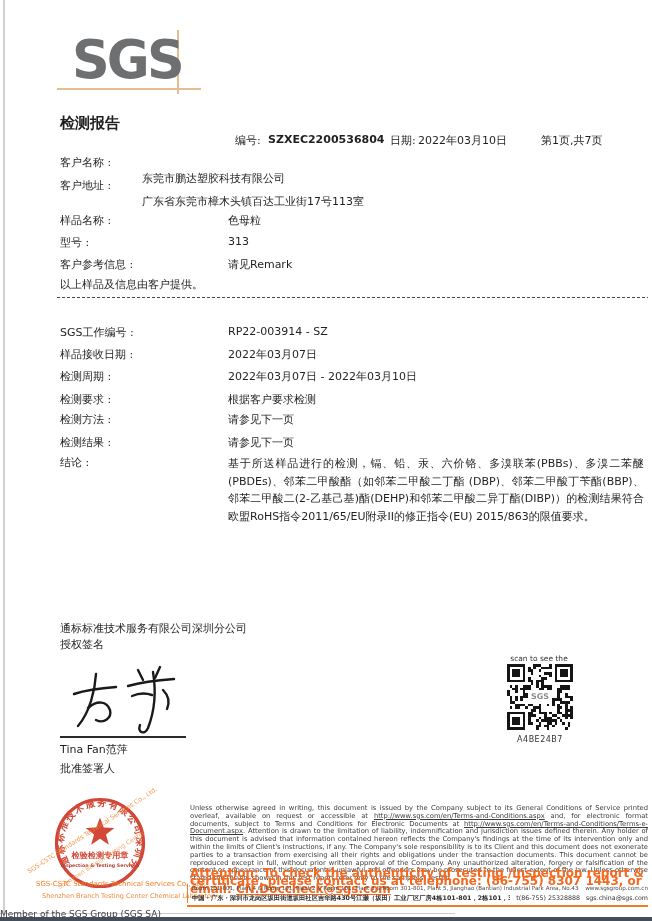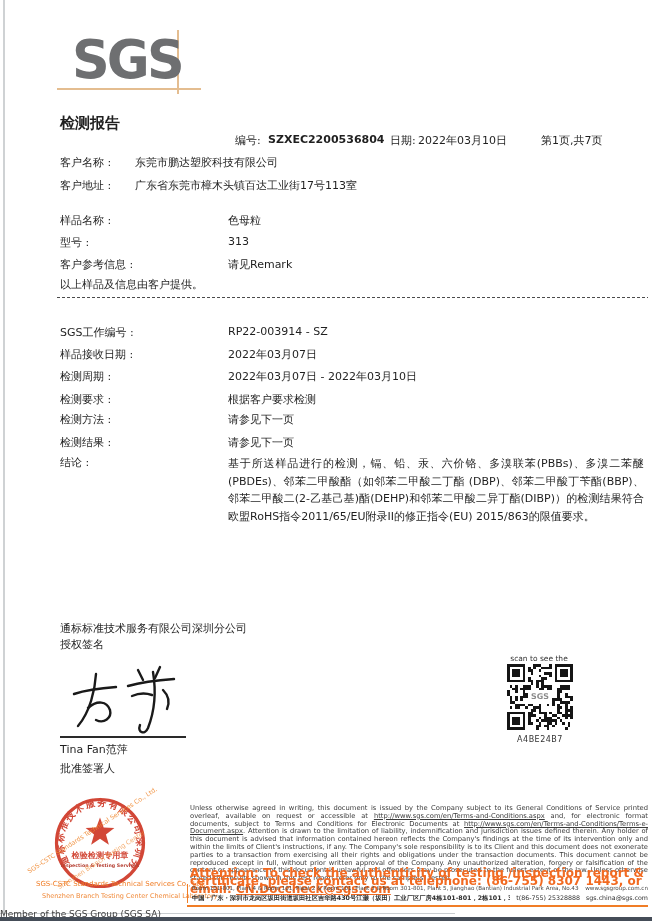--- a/index.html
+++ b/index.html
@@ -15,21 +15,21 @@
              letter-spacing:-3px;line-height:1;transform:scaleX(.97);transform-origin:left top;}
   .cross-h{left:57px;top:88px;width:144px;height:2px;background:#e4bd90;}
   .cross-v{left:177px;top:30px;width:2px;height:64px;background:#e4bd90;}
   
   .hrow{left:0;top:114px;width:652px;height:20px;}
   .title{position:absolute;left:60px;top:0;font-size:15px;font-weight:bold;}
   .h11{font-size:11px;top:3px;position:absolute;margin-top:16px;}
   
   .frow{left:0;width:524px;height:16px;font-size:11px;}
   .lbl{position:absolute;left:60px;white-space:nowrap;}
-  .v1{position:absolute;left:135px;white-space:nowrap;}
+  .v1{position:absolute;left:142px;white-space:nowrap;margin-top:16px;}
   .v2{position:absolute;left:228px;white-space:nowrap;}
   .dashes{left:57px;top:297px;width:591px;height:1px;
           background:repeating-linear-gradient(90deg,#4a4a4a 0 3px,transparent 3px 5px);}
   .concl{left:228px;top:455px;width:416px;font-size:11px;line-height:17.5px;text-align:justify;}
   
   .sig-co{left:60px;top:621px;font-size:11px;}
   .sig-auth{left:60px;top:637px;font-size:11px;}
   .sig-img{left:66px;top:660px;}
   .sig-line{left:60px;top:736px;width:126px;height:2px;background:#2a2a2a;}
   .sig-name{left:60px;top:742px;font-size:11px;}

